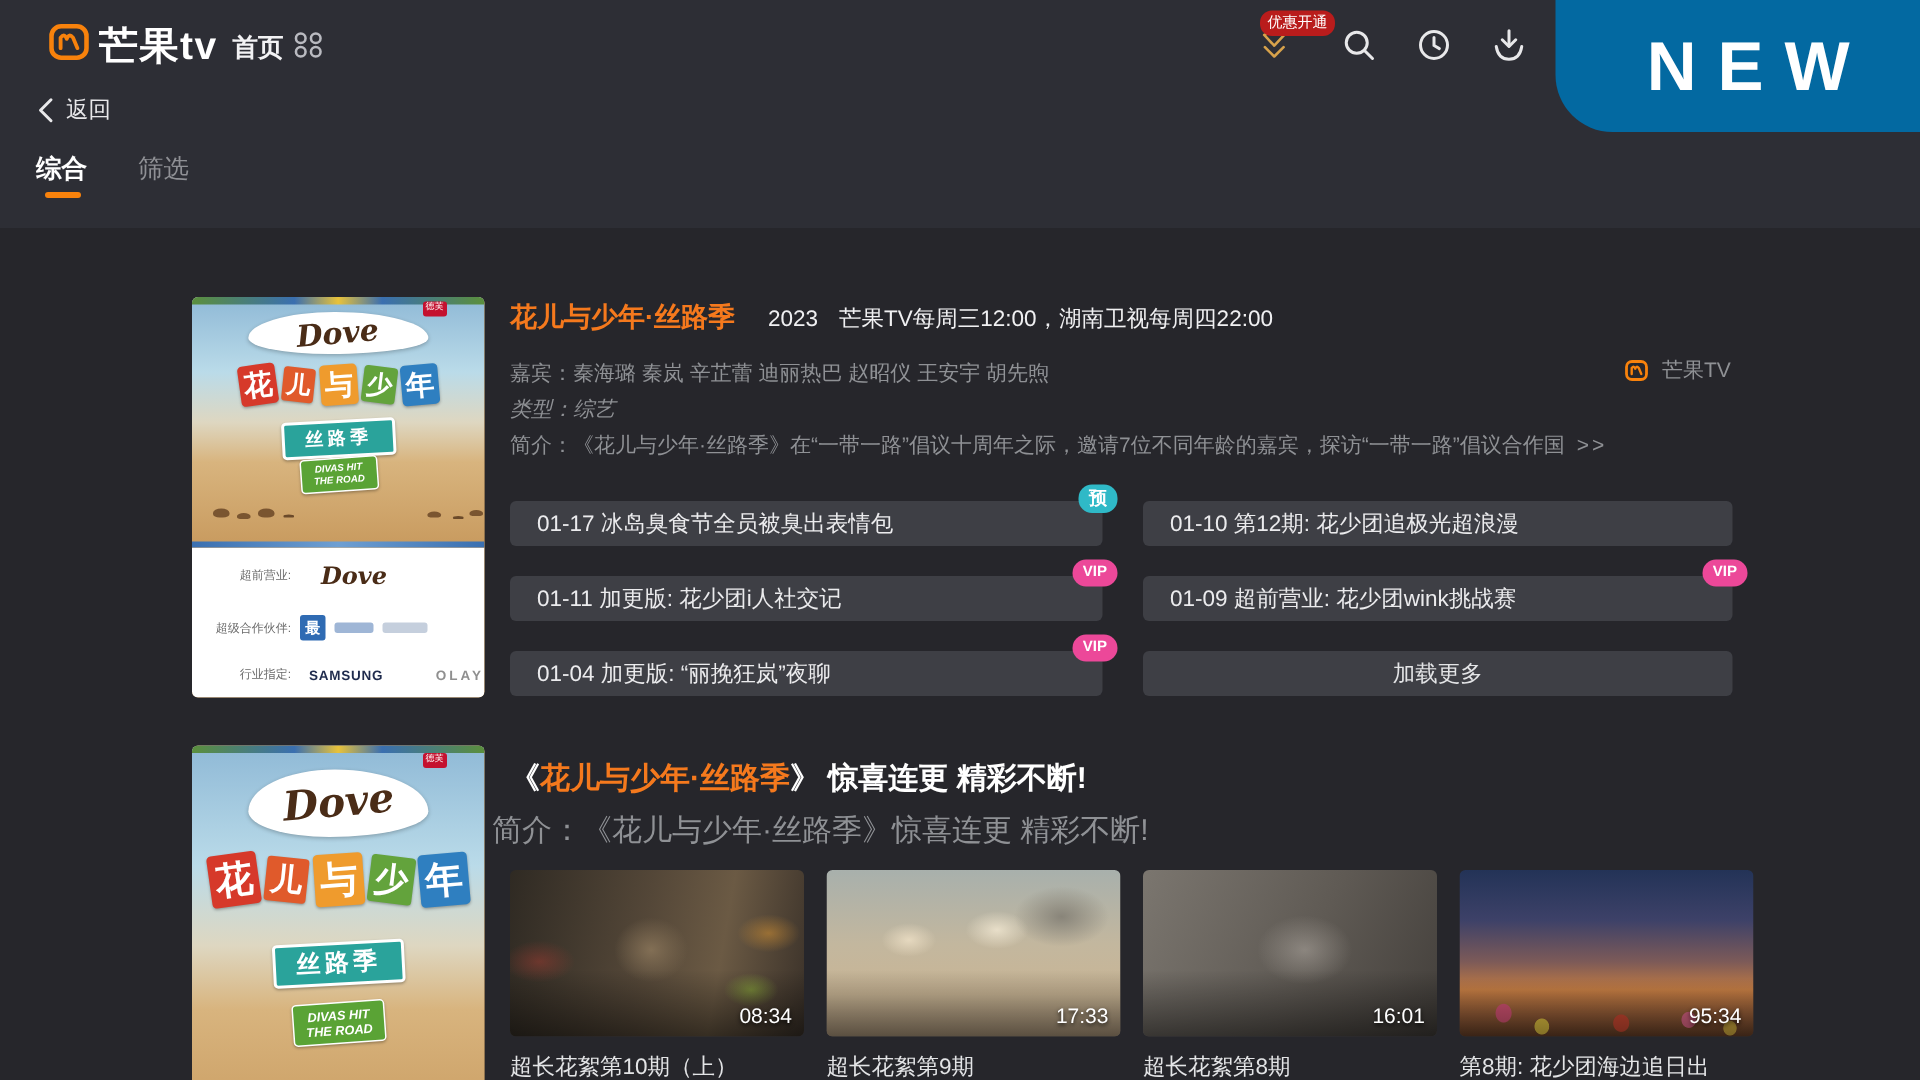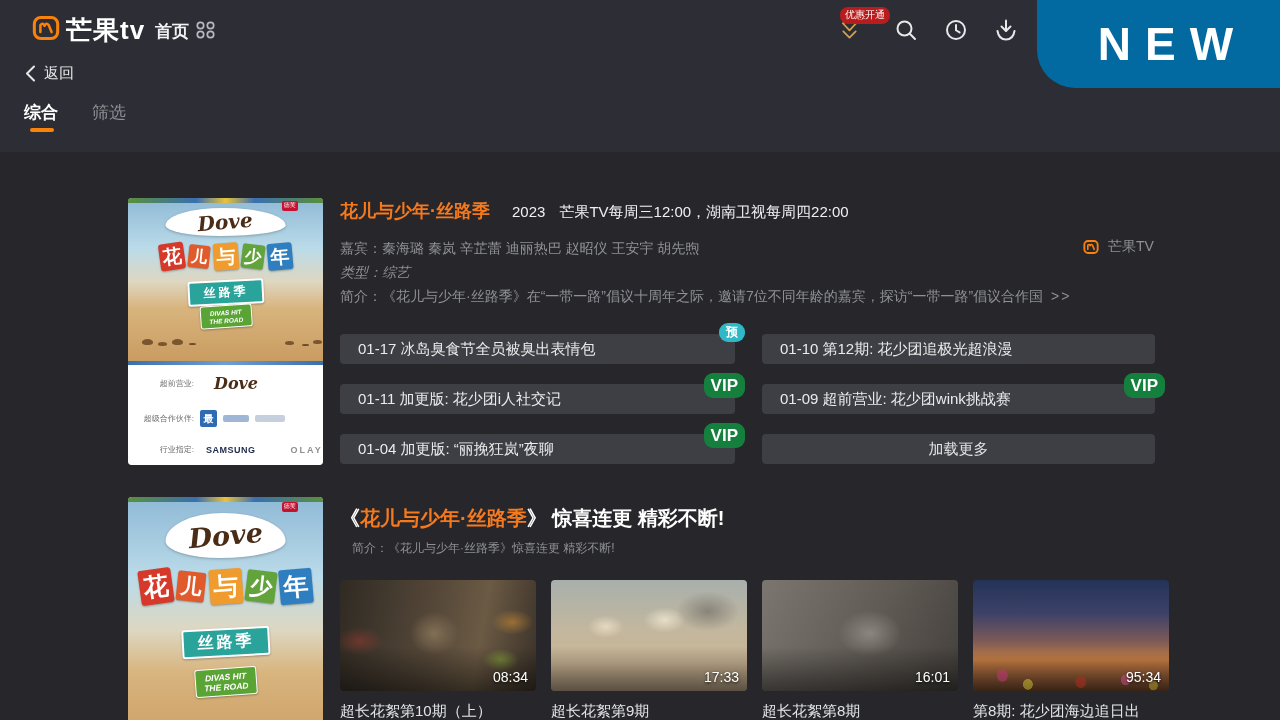--- a/index.html
+++ b/index.html
@@ -141,27 +141,27 @@
 
   
   .episodes { left:340px; top:334px; width:815px;
     display:grid; grid-template-columns:395px 393px; column-gap:27px; row-gap:20px; }
   .ep-btn { position:relative; height:30px; background:#3e3f45; border-radius:4px;
     display:flex; align-items:center; padding:0 18px; font-size:15px; color:#ebebed;
     white-space:nowrap; }
   .ep-more { justify-content:center; padding:0; color:#e3e4e6; }
   .ep-badge { position:absolute; top:-11px; right:-10px; color:#fff; font-weight:bold;
     border-radius:9px; line-height:1; z-index:2; }
-  .badge-vip { background:#15803d; font-size:17px; padding:4px 7px 4px; }
+  .badge-vip { background:#ec4899; font-size:10px; padding:4px 7px 4px; }
   .badge-preview { background:#2fb9c7; font-size:12px; padding:3px 7px 4px; }
 
   
   .sec2-heading { left:340px; top:505px; font-size:20px; font-weight:bold; color:#fff; white-space:nowrap; }
   .sec2-heading .hl { color:#f5791d; }
-  .sec2-desc { left:352px; top:540px; font-size:12px; color:#8f9195; white-space:nowrap; }
+  .sec2-desc { left:328px; top:540px; font-size:20px; color:#8f9195; white-space:nowrap; }
 
   .videos { left:340px; top:580px; display:flex; gap:15px; }
   .video-card { width:196px; }
   .vthumb { position:relative; width:196px; height:111px; border-radius:4px; overflow:hidden; }
   .vduration { position:absolute; right:8px; bottom:6px; font-size:14px; color:#fff;
     text-shadow:0 1px 3px rgba(0,0,0,.85); }
   .vtitle { margin-top:11px; font-size:15px; color:#e3e4e6; white-space:nowrap;
     overflow:hidden; text-overflow:ellipsis; }
 
   .thumb-grad { width:100%; height:100%; }

